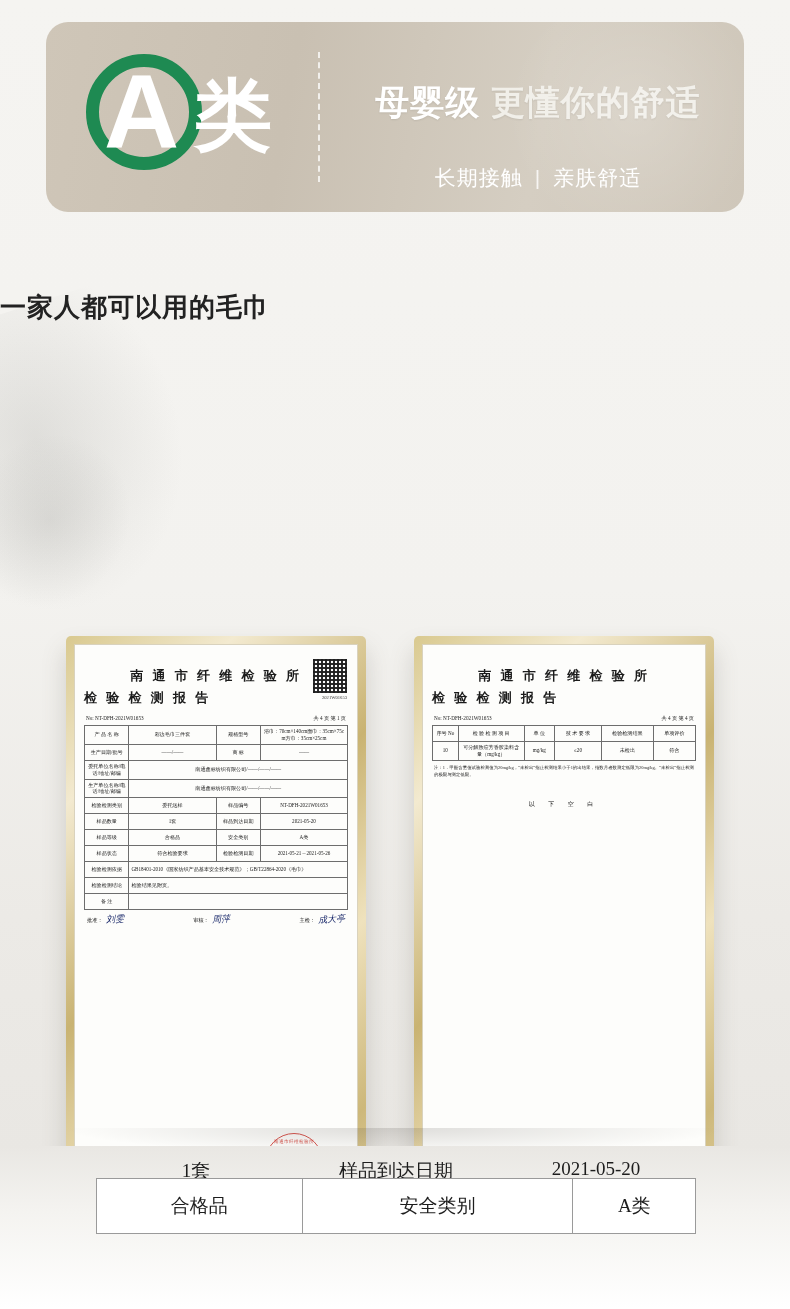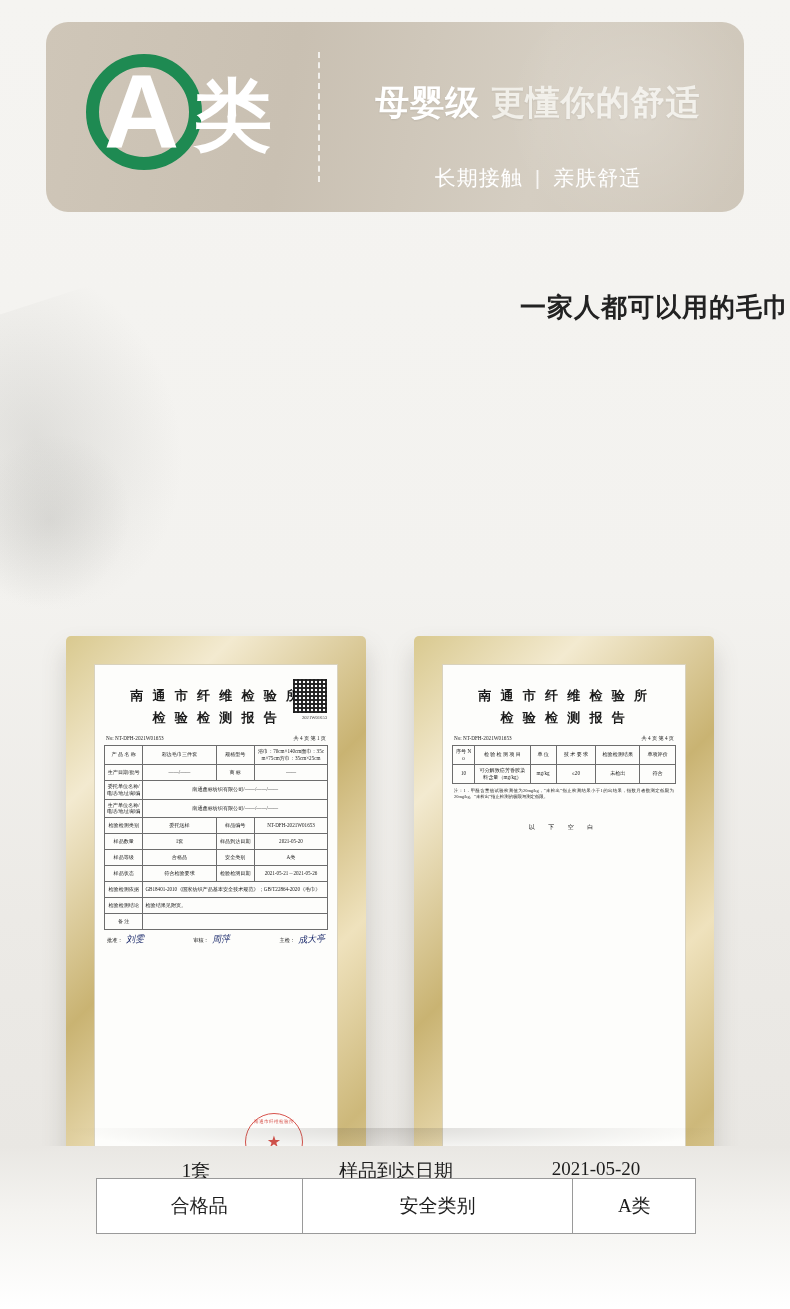--- a/index.html
+++ b/index.html
@@ -147,21 +147,21 @@
     font-weight: 700;
     color: #222;
     letter-spacing: 1px;
   }
   .h1-row .green { color: #1e8a52; }
   .h2-row {
     position: absolute;
     top: 290px;
     left: 0;
     width: 790px;
-    text-align: right;
+    text-align: left;
     font-size: 26px;
     font-weight: 700;
     color: #222;
     letter-spacing: 1px;
   }
 
   
   .big-head {
     position: absolute;
     top: 404px;
@@ -174,21 +174,21 @@
     line-height: 74px;
     letter-spacing: 3px;
   }
 
   
   .frame {
     position: absolute;
     top: 636px;
     width: 300px;
     height: 638px;
-    padding: 28px;
+    padding: 8px;
     box-sizing: border-box;
     border-radius: 5px;
     background: linear-gradient(135deg, #d9c98f 0%, #f3ead0 18%, #c9b372 42%, #efe2bd 62%, #cdb87a 82%, #e9dcb4 100%);
     box-shadow: 0 14px 24px rgba(90,85,75,0.22);
   }
   .frame.left { left: 66px; }
   .frame.right { left: 414px; }
   .frame-inner {
     width: 100%;
     height: 100%;
@@ -202,21 +202,21 @@
   .cert-title {
     text-align: center;
     font-family: "Liberation Serif", serif;
     font-weight: 700;
     font-size: 13px;
     letter-spacing: 3px;
     color: #1b1b1b;
     margin-top: 14px;
   }
   .cert-title2 {
-    text-align: center;
+    text-align: left;
     font-family: "Liberation Serif", serif;
     font-weight: 700;
     font-size: 13px;
     letter-spacing: 3px;
     color: #1b1b1b;
     margin-top: 4px;
   }
   .cert-meta {
     display: flex;
     justify-content: space-between;

